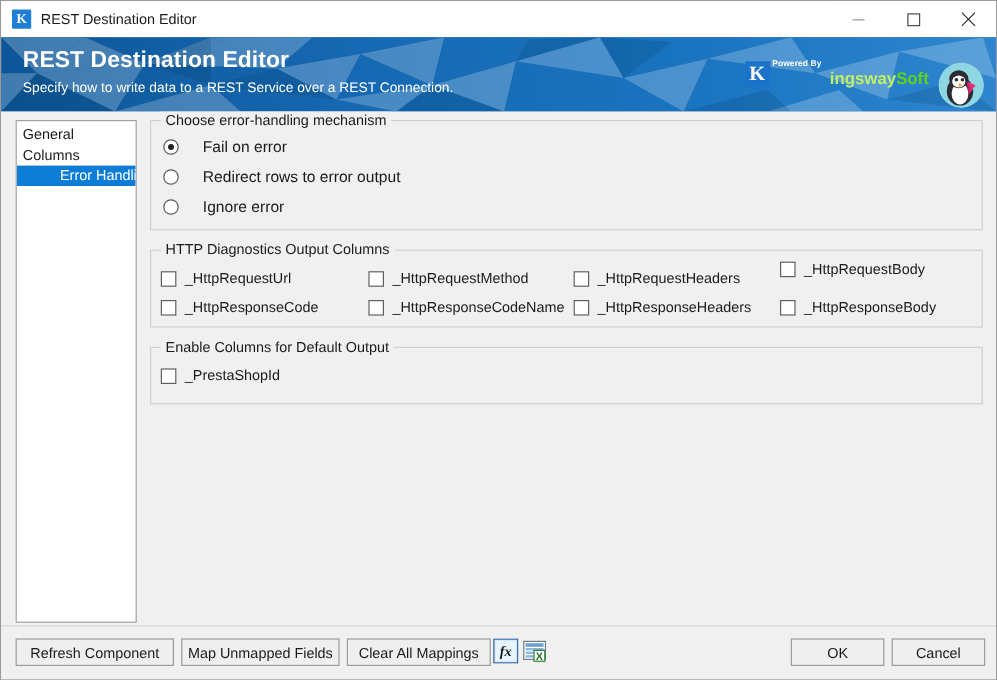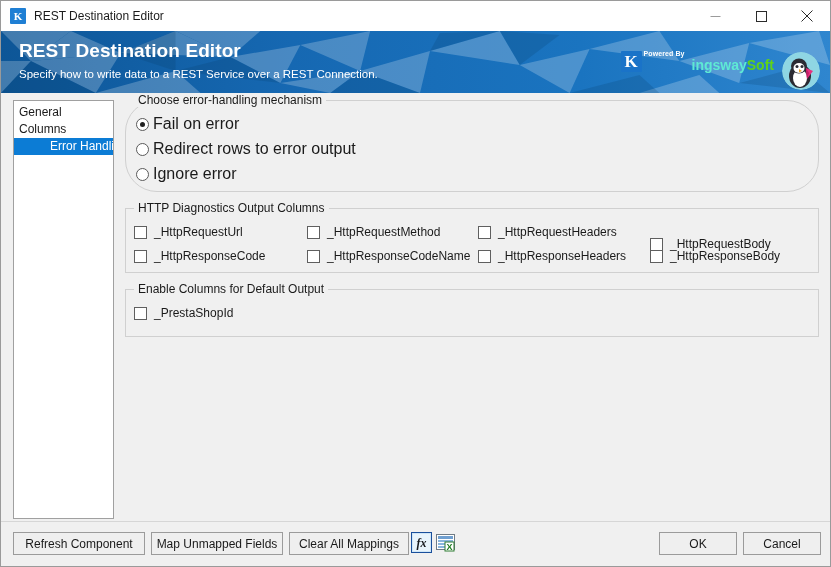--- a/index.html
+++ b/index.html
@@ -126,21 +126,21 @@
   .kws-words { margin-left: 2px; line-height: 1; }
   .kws-powered {
     color: #ffffff;
     font-size: 7px;
     font-weight: bold;
     letter-spacing: .1px;
     display: block;
     margin-bottom: 1px;
   }
   .kws-name { font-size: 14px; font-weight: bold; line-height: 14px; }
-  .kws-name .ings { color: #5eead4; padding-left: 48px; }
+  .kws-name .ings { color: #bef264; padding-left: 48px; }
   .kws-name .soft { color: #5fd21a; }
   .shop-avatar {
     position: absolute;
     right: 10px;
     top: 40px;
     transform: translateY(-50%);
     width: 38px; height: 38px;
     border-radius: 50%;
     overflow: hidden;
     z-index: 3;
@@ -190,21 +190,21 @@
     position: absolute;
     top: -8px;
     left: 8px;
     background: #f0f0f0;
     padding: 0 4px;
     font-size: 12px;
     color: #1a1a1a;
     white-space: nowrap;
   }
 
-  #gb-error  { left: 124px; top: 7px;   width: 694px; height: 92px; border-radius: 32px; }
+  #gb-error  { left: 124px; top: 7px;   width: 694px; height: 92px; }
   #gb-http   { left: 124px; top: 115px; width: 694px; height: 65px; }
   #gb-enable { left: 124px; top: 196px; width: 694px; height: 48px; }
 
   
   .radio-row {
     position: absolute;
     left: 10px;
     display: flex;
     align-items: center;
     white-space: nowrap;
@@ -219,21 +219,21 @@
     flex: 0 0 auto;
   }
   .radio-mark.on::after {
     content: "";
     position: absolute;
     left: 3px; top: 3px;
     width: 5px; height: 5px;
     border-radius: 50%;
     background: #202020;
   }
-  .radio-label { margin-left: 4px; font-size: 16px; }
+  .radio-label { margin-left: 20px; font-size: 13px; }
 
   
   .cb-row {
     position: absolute;
     display: flex;
     align-items: center;
     white-space: nowrap;
   }
   .cb-mark {
     width: 13px; height: 13px;
@@ -419,21 +419,21 @@
         <span class="cb-label">_HttpRequestUrl</span>
       </div>
       <div class="cb-row" style="left:181px; top:16px">
         <span class="cb-mark"></span>
         <span class="cb-label">_HttpRequestMethod</span>
       </div>
       <div class="cb-row" style="left:352px; top:16px">
         <span class="cb-mark"></span>
         <span class="cb-label">_HttpRequestHeaders</span>
       </div>
-      <div class="cb-row" style="left:524px; top:28px">
+      <div class="cb-row" style="left:524px; top:8px">
         <span class="cb-mark"></span>
         <span class="cb-label">_HttpRequestBody</span>
       </div>
 
       <div class="cb-row" style="left:8px;  top:40px">
         <span class="cb-mark"></span>
         <span class="cb-label">_HttpResponseCode</span>
       </div>
       <div class="cb-row" style="left:181px; top:40px">
         <span class="cb-mark"></span>

